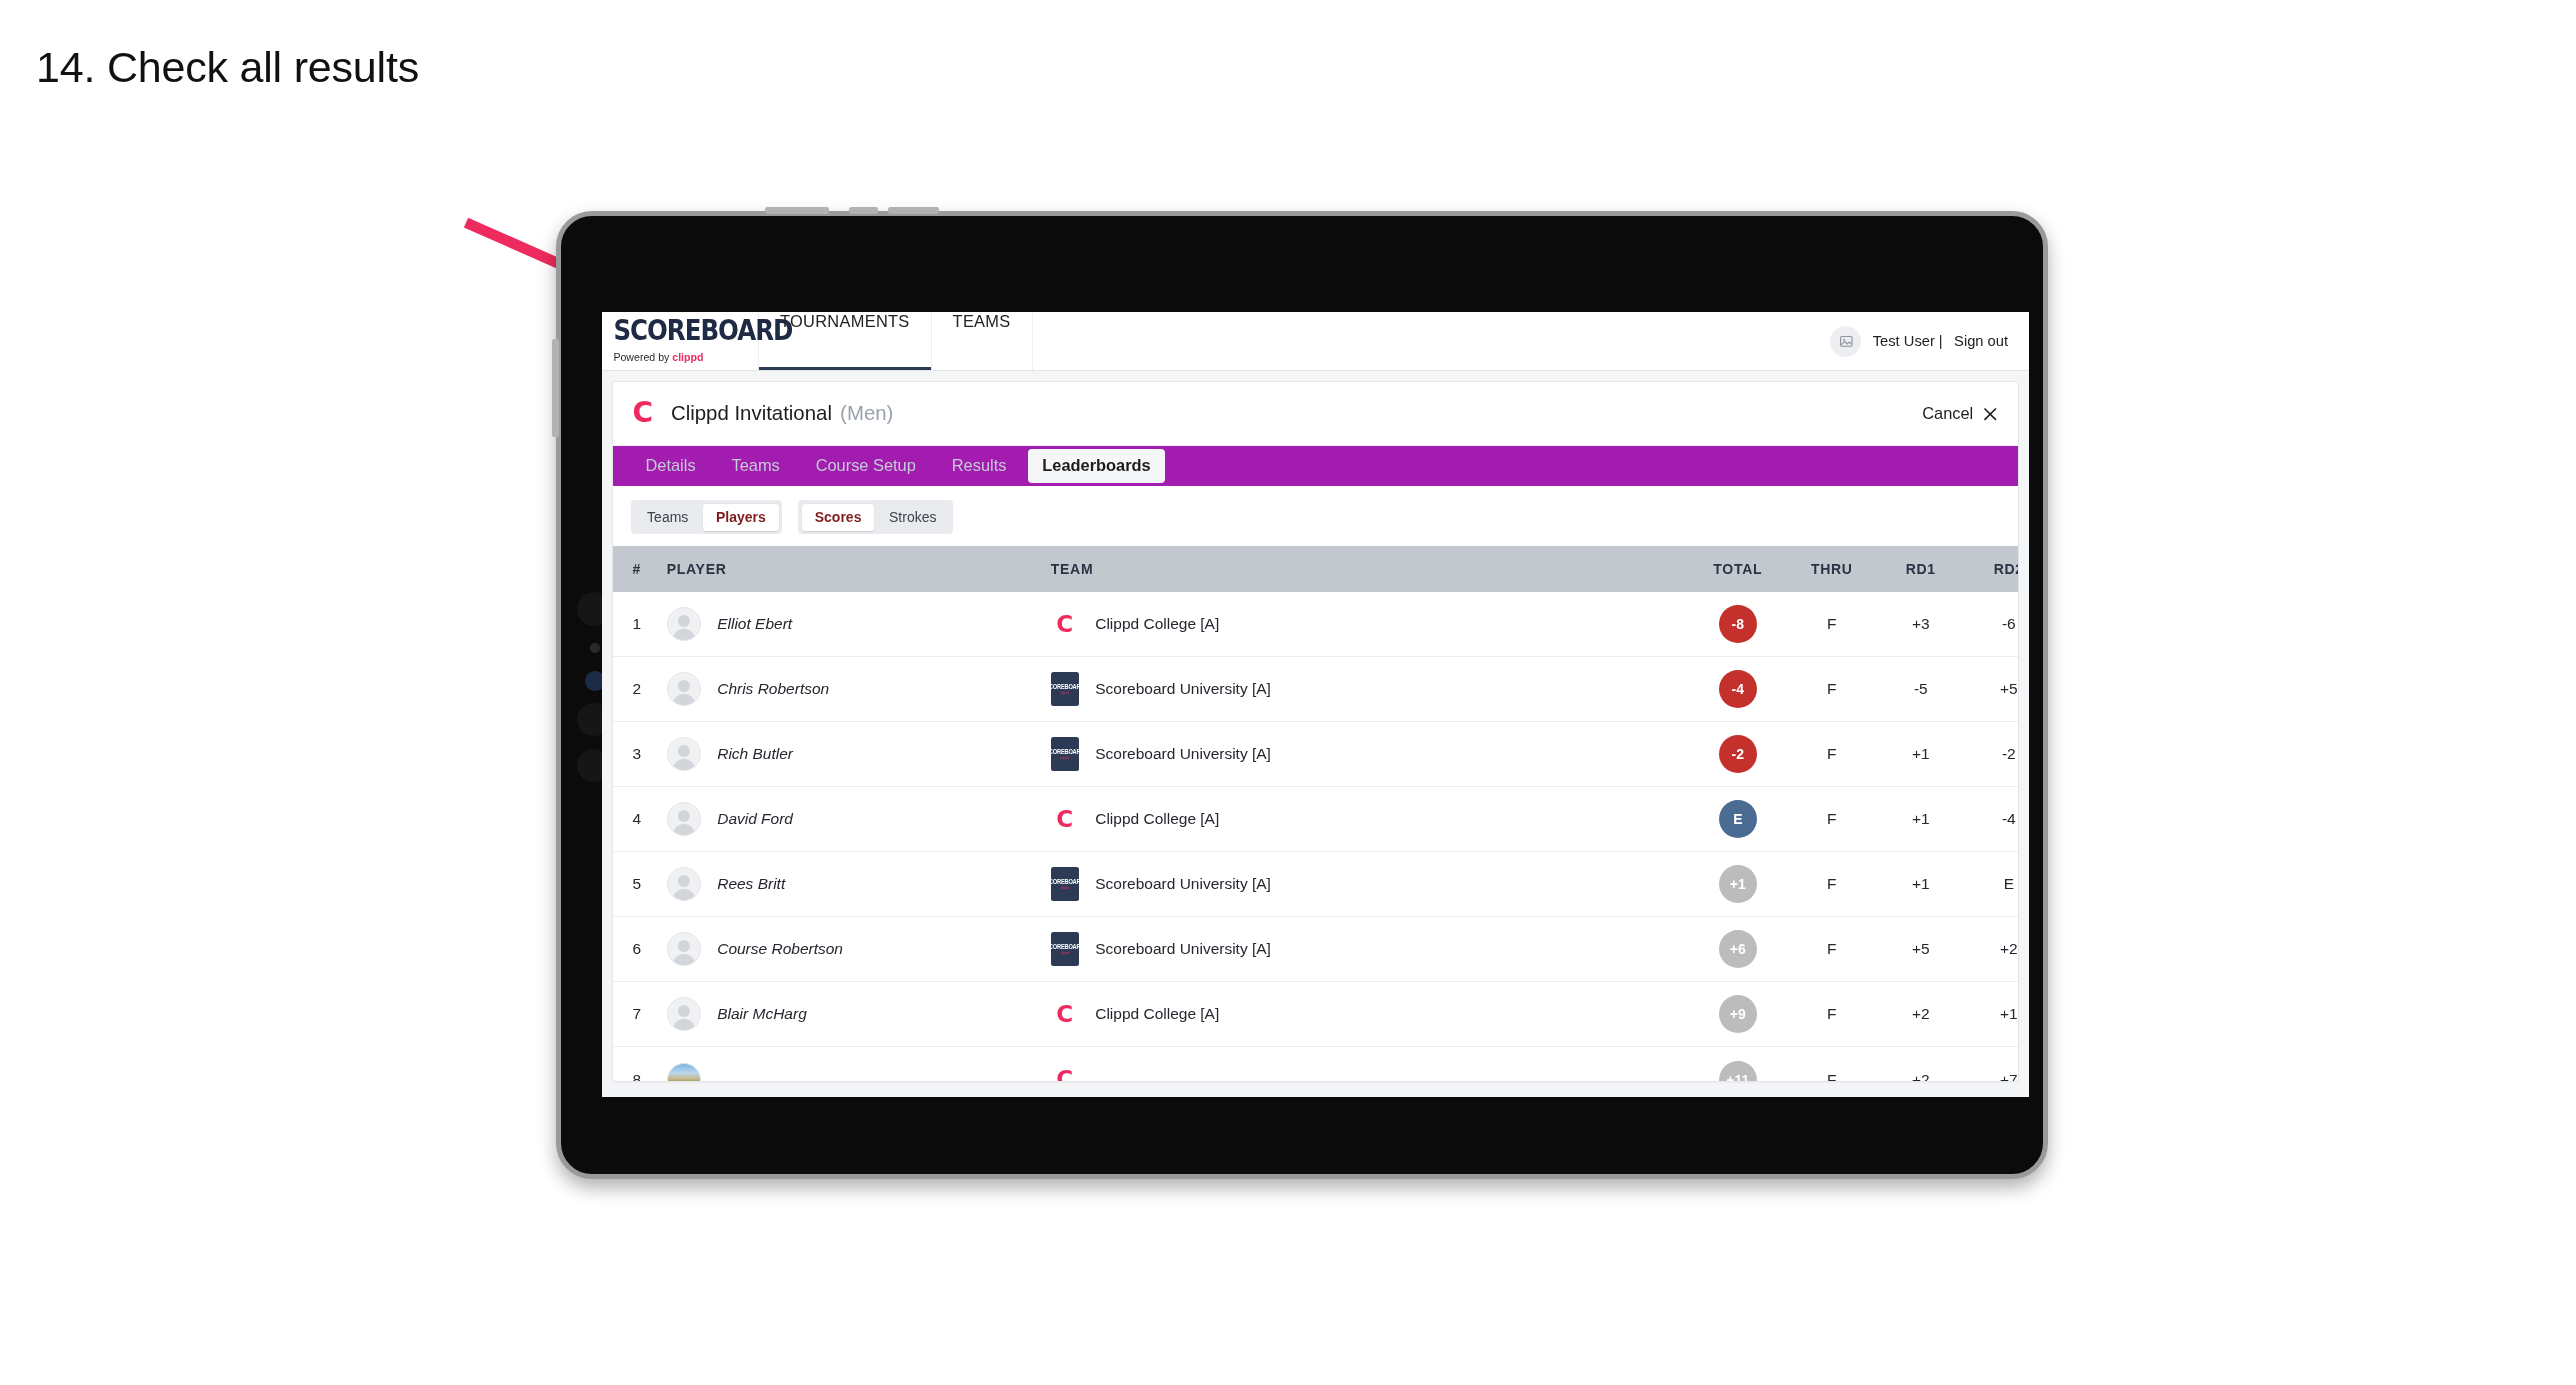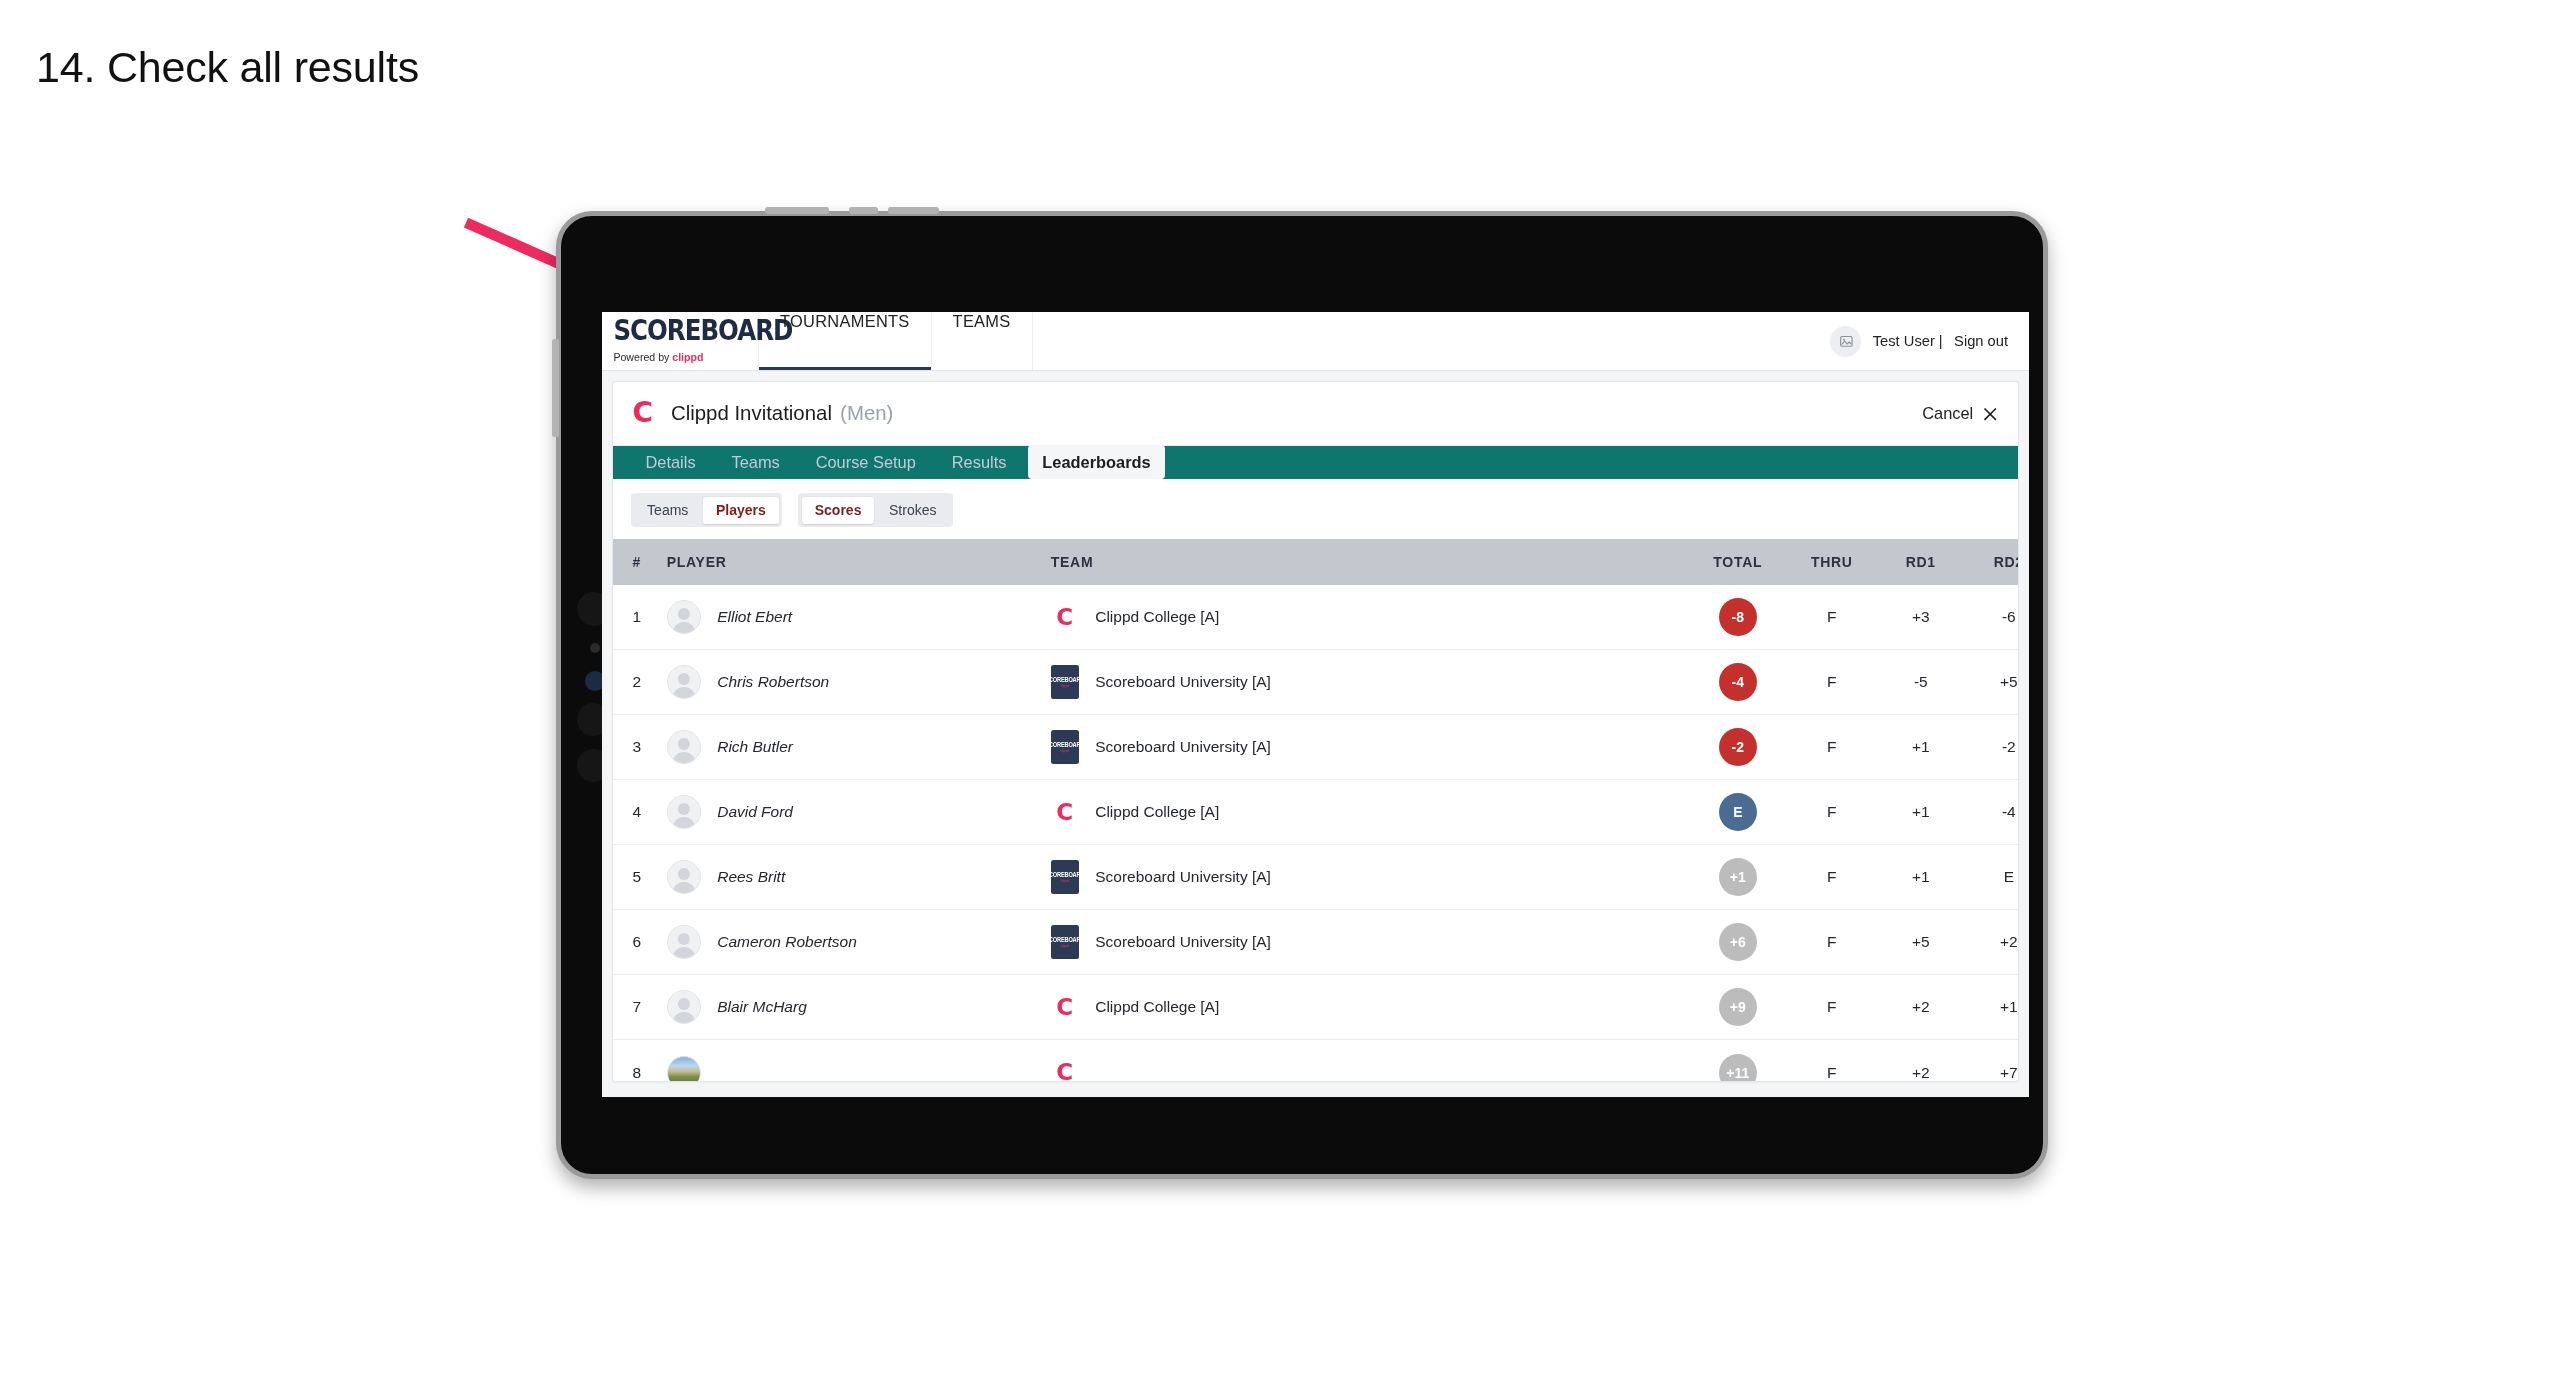--- a/index.html
+++ b/index.html
@@ -106,21 +106,21 @@
   }
   .tourn-title { font-size:20.4px; color:#1d1d1d; }
   .tourn-gender { font-size:20.4px; color:#9aa2ad; margin-left:8.2px; }
   .cancel {
     margin-left:auto; display:flex; align-items:flex-end; gap:9px;
     font-size:16.4px; color:#1d1d1d; cursor:pointer;
   }
 
   
   .tabstrip {
-    background:#0f766e; height:33px; display:flex; align-items:center;
+    background:#a21caf; height:40px; display:flex; align-items:center;
     padding: 0 18px; gap: 6.5px;
   }
   .tab {
     font-size: 16.4px; color:#c4cbd6; padding: 7.4px 14.7px; border-radius:4.1px;
     cursor:pointer; white-space:nowrap;
   }
   .tab.active { background:#f4f6f8; color:#1d1d1d; font-weight:700; }
 
   
   .toggles { display:flex; gap:16.4px; padding: 14.7px 18px 11.4px 18px; }
@@ -418,21 +418,21 @@
                 <td class="cell-c">E</td>
               </tr>
               <tr>
                 <td class="td-rank">6</td>
                 <td class="td-player">
                   <div class="player-cell">
                     <div class="av">
                       <div class="head"></div>
                       <div class="body"></div>
                     </div>
-                    <span>Cameron Robertson</span>
+                    <span>Course Robertson</span>
                   </div>
                 </td>
                 <td>
                   <div class="team-cell">
                     <div class="team-logo-sb">
                       <div class="w1">SCOREBOARD</div>
                       <div class="w2">clippd</div>
                     </div>
                     <span>Scoreboard University [A]</span>
                   </div>

